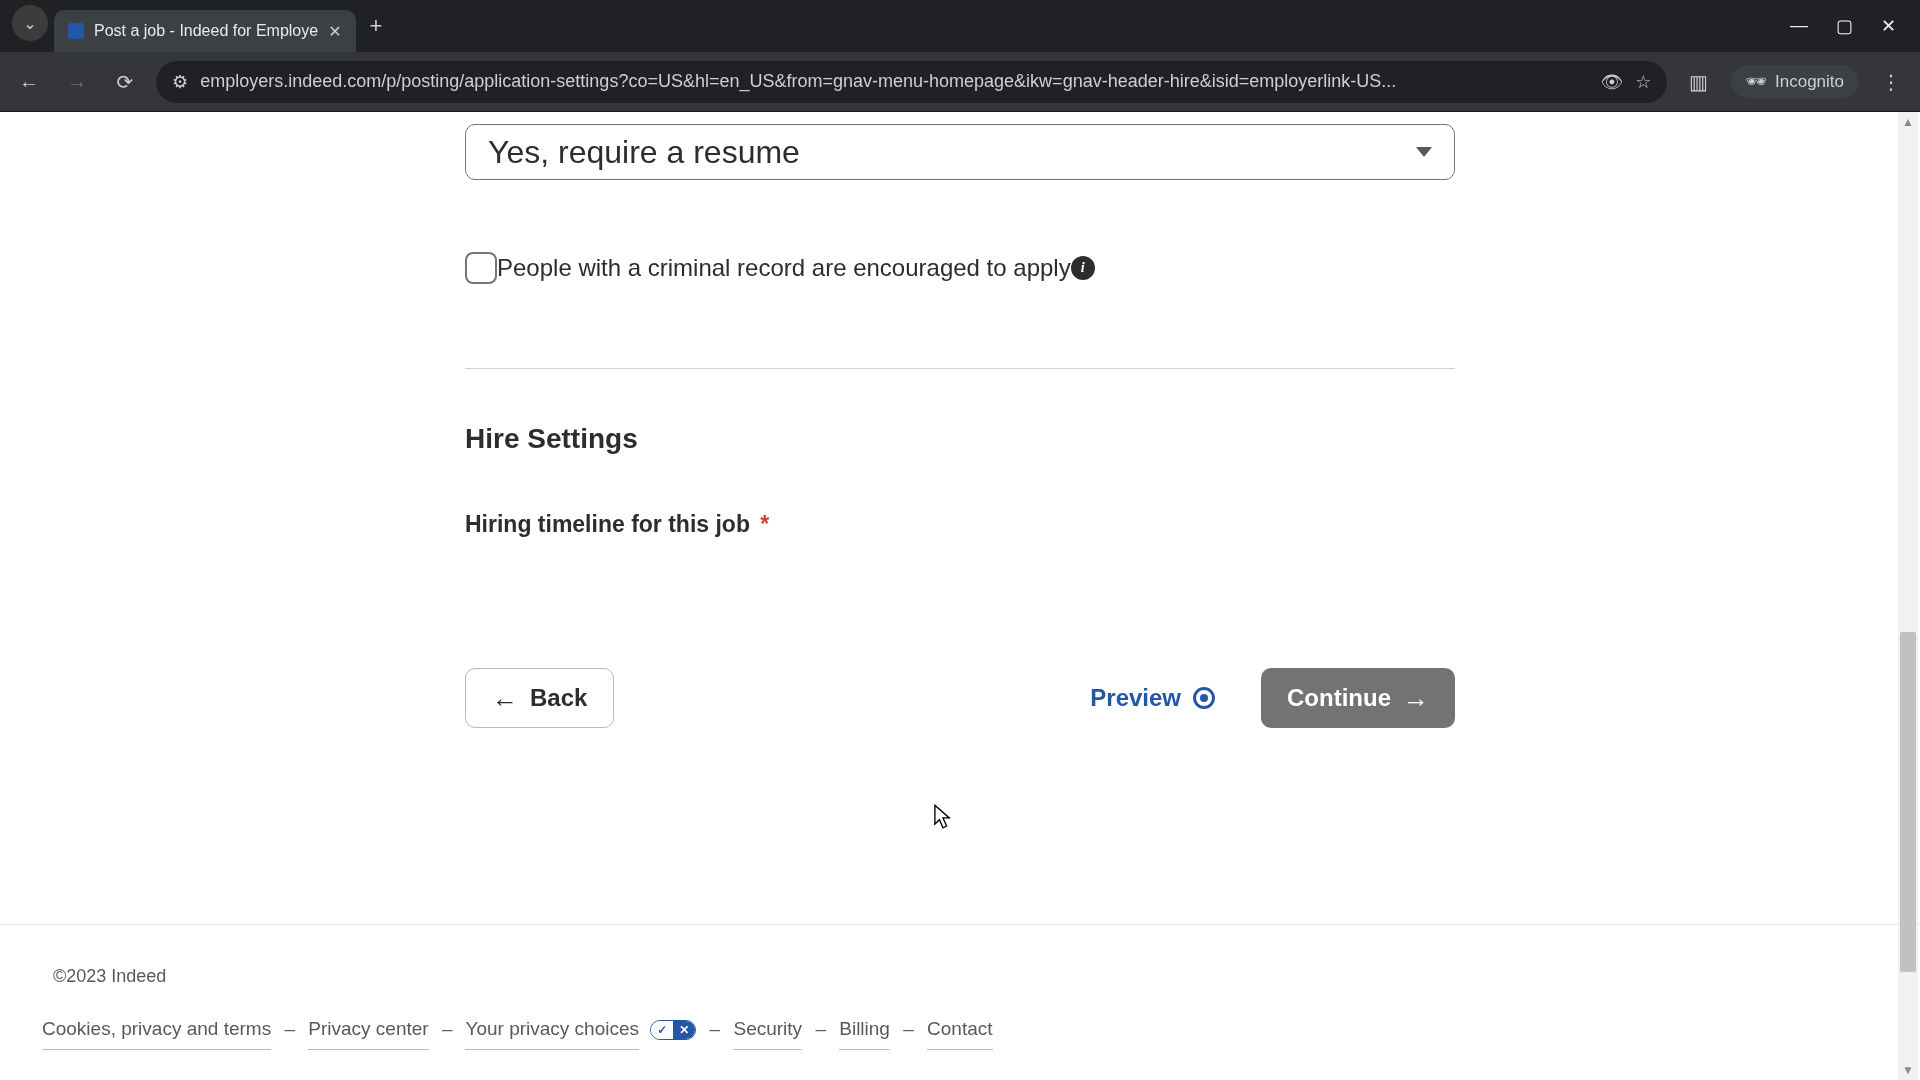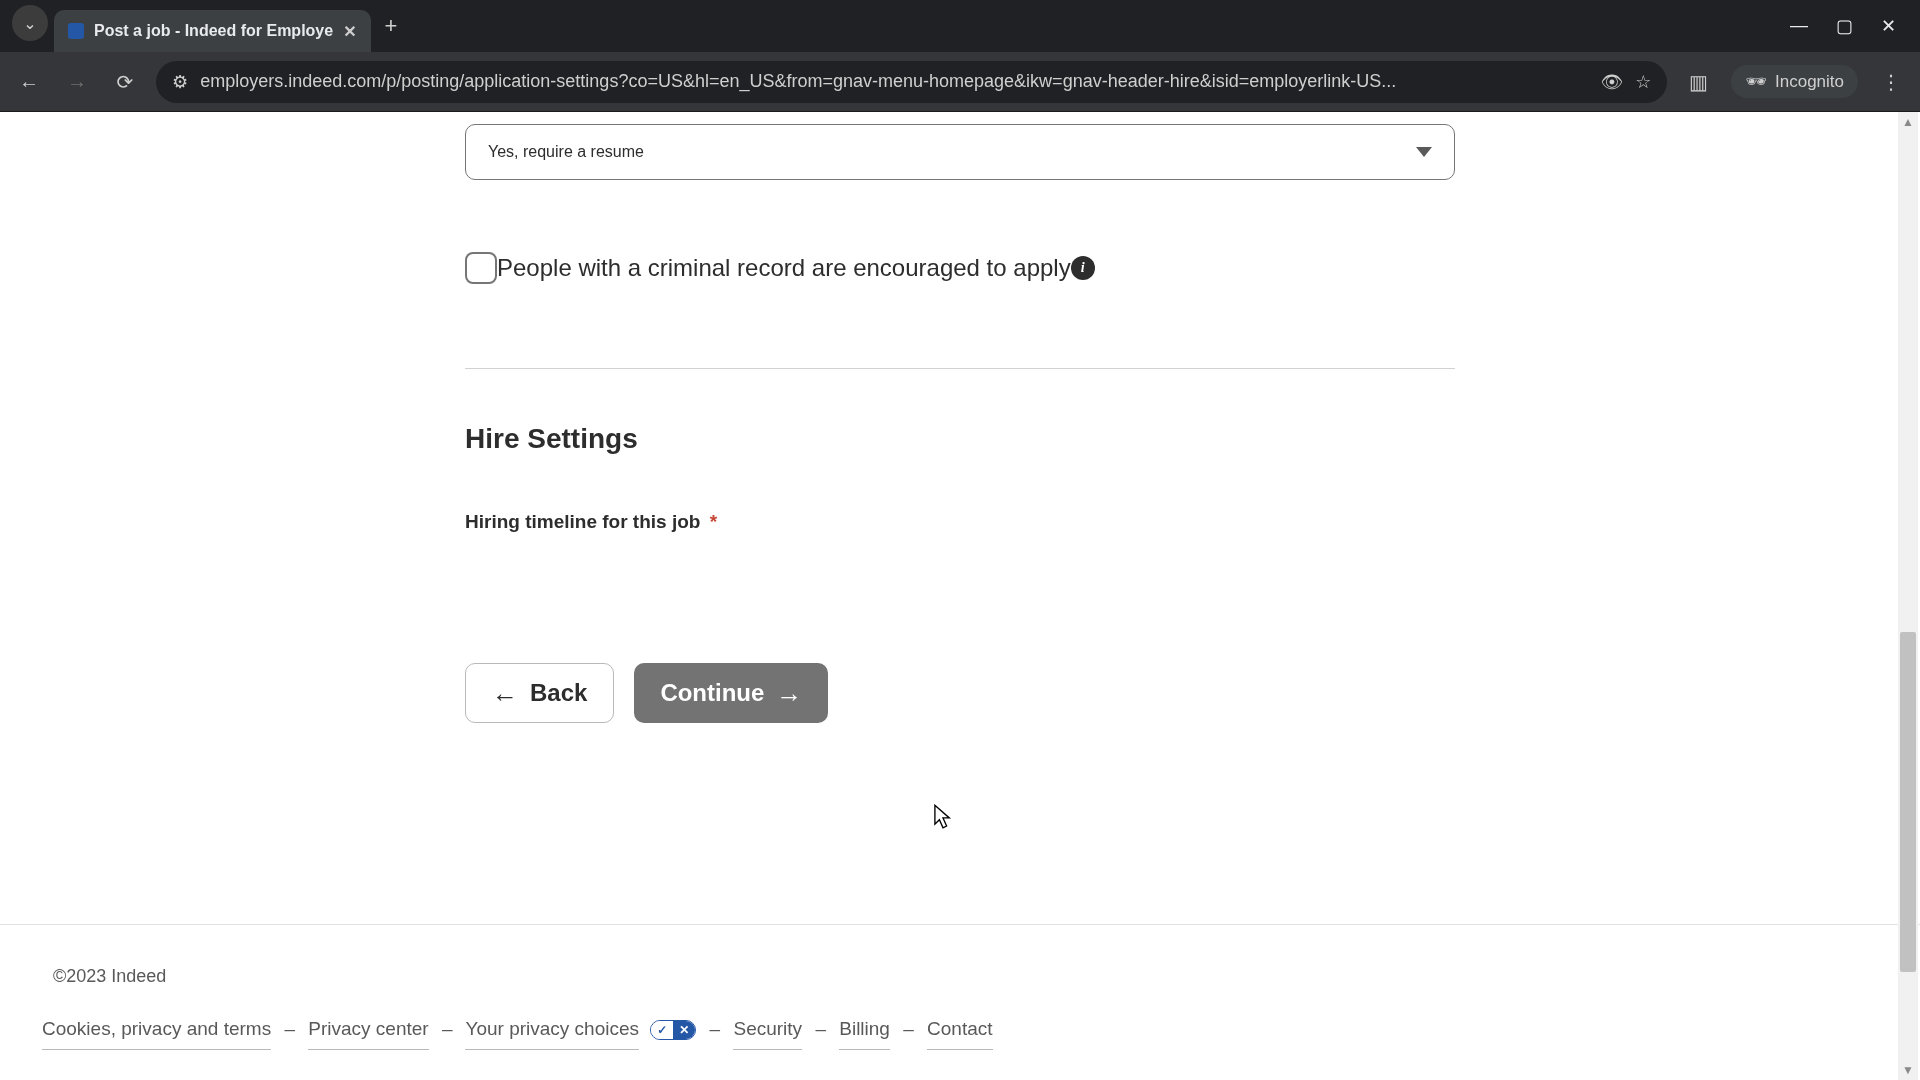--- a/index.html
+++ b/index.html
@@ -2,55 +2,55 @@
 <html><head>
 <meta charset="utf-8">
 <style>
   * { box-sizing: border-box; margin: 0; padding: 0; }
   html, body { width: 1920px; height: 1080px; font-family: Arial, Helvetica, sans-serif; overflow: hidden; background: #fff; }
 
   
   .browser { display: flex; flex-direction: column; width: 100%; height: 100%; }
   .titlebar { background: #202124; height: 52px; display: flex; align-items: flex-end; padding: 0 10px; position: relative; }
   .tab-dropdown { width: 36px; height: 36px; border-radius: 50%; background: #3c3c3c; margin: 0 6px 6px 2px; display:flex; align-items:center; justify-content:center; color:#cfcfcf; align-self:center; }
-  .tab { background: #3c4043; color: #e8eaed; height: 42px; border-radius: 10px 10px 0 0; display:flex; align-items:center; padding: 0 14px; gap: 10px; font-size: 16px; min-width: 300px; font-weight: bold; }
+  .tab { background: #3c4043; color: #e8eaed; height: 42px; border-radius: 10px 10px 0 0; display:flex; align-items:center; padding: 0 14px; gap: 10px; font-size: 16px; min-width: 300px; }
   .tab .favicon { width:16px; height:16px; background:#2557a7; border-radius:3px; }
   .tab .close { color:#cfcfcf; font-size:16px; margin-left:auto; }
   .newtab { color:#cfcfcf; font-size:22px; padding: 0 14px; align-self:center; }
   .win-controls { margin-left:auto; display:flex; gap:28px; color:#e8eaed; align-self:center; padding-right:14px; font-size:18px; }
 
   .toolbar { background: #35363a; height: 60px; display:flex; align-items:center; padding: 0 12px; gap: 14px; border-bottom: 1px solid #1b1b1b; }
   .nav-icon { width: 34px; height:34px; display:flex; align-items:center; justify-content:center; color:#cfcfcf; border-radius:50%; font-size:20px; }
   .nav-icon.dim { color:#6f6f6f; }
   .omnibox { flex:1; background:#202124; border-radius: 24px; height: 42px; display:flex; align-items:center; padding: 0 16px; color:#cfcfcf; gap:12px; font-size:18px; overflow:hidden; }
   .omnibox .url { white-space:nowrap; overflow:hidden; text-overflow:ellipsis; flex:1; }
   .right-cluster { display:flex; align-items:center; gap:16px; color:#cfcfcf; }
   .incognito-chip { background:#3c4043; border-radius:20px; padding:6px 14px; display:flex; align-items:center; gap:8px; font-size:17px; }
 
   
   .viewport { flex:1; position:relative; background:#fff; overflow:hidden; }
   .content { width: 100%; height:100%; padding-top: 0; }
 
   .form-area { width: 990px; margin: 0 auto; padding-top: 0; }
 
-  .select-box { width: 100%; border: 1px solid #767676; border-radius: 10px; height: 62px; display:flex; align-items:center; padding: 0 22px; font-size: 16px; color:#2d2d2d; justify-content:space-between; background:#fff; cursor:pointer; }
+  .select-box { width: 100%; border: 1px solid #767676; border-radius: 10px; height: 62px; display:flex; align-items:center; padding: 0 22px; font-size: 32px; color:#2d2d2d; justify-content:space-between; background:#fff; cursor:pointer; }
   .select-first { border-top-left-radius: 0; border-top-right-radius:0; border-top: 1px solid #767676; margin-top:-2px; height:56px; border-radius: 0 0 10px 10px; }
   .select-first { border-radius:10px; } 
 
   .chevron { width:0; height:0; border-left:8px solid transparent; border-right:8px solid transparent; border-top:10px solid #595959; }
 
   .checkbox-row { display:flex; align-items:center; gap:0; margin-top: 72px; }
   .checkbox { width:32px; height:32px; border:2px solid #767676; border-radius:8px; background:#fff; }
   .checkbox-label { font-size:24px; color:#2d2d2d; }
   .info-dot { width:24px; height:24px; border-radius:50%; background:#2d2d2d; color:#fff; display:flex; align-items:center; justify-content:center; font-size:14px; font-weight:bold; font-family: Georgia, serif; font-style: italic; }
 
   .divider { border:0; border-top:1px solid #d4d2d0; margin: 84px 0 54px 0; }
 
   .section-title { font-size:28px; font-weight:700; color:#2d2d2d; margin-bottom: 56px; }
-  .field-label { font-size:19px; font-weight:700; color:#2d2d2d; margin-bottom: 14px; margin-top: 7px; }
+  .field-label { font-size:23px; font-weight:700; color:#2d2d2d; margin-bottom: 14px; margin-top: 7px; }
   .req { color:#c74634; margin-left:4px; }
 
   .button-row { display:flex; align-items:center; margin-top: 130px; gap: 20px; }
   .btn { height:60px; border-radius:10px; display:flex; align-items:center; gap:12px; font-size:24px; font-weight:700; cursor:pointer; padding: 0 26px; }
   .btn-back { border:1px solid #b9b9b9; background:#fff; color:#2d2d2d; }
   .btn-preview { color:#2557a7; background:transparent; border:none; margin-left:auto; }
   .eye { width:22px; height:22px; border:3px solid #2557a7; border-radius:50%; position:relative; }
   .eye::after { content:""; position:absolute; width:8px; height:8px; background:#2557a7; border-radius:50%; top:50%; left:50%; transform:translate(-50%,-50%); }
   .btn-continue { background:#737373; color:#fff; border:none; }
   .arrow-left { font-size:26px; line-height:1; }
@@ -141,20 +141,24 @@
           <span>Hiring timeline for this job</span>
           <span class="req">*</span>
         </div>
 
 
         <div class="button-row">
           <button class="btn btn-back">
             <span class="arrow-left">←</span>
             <span>Back</span>
           </button>
+          <button class="btn btn-preview">
+            <span>Preview</span>
+            <span class="eye"></span>
+          </button>
           <button class="btn btn-continue">
             <span>Continue</span>
             <span class="arrow-right">→</span>
           </button>
         </div>
 
       </div>
     </div>
 
     <div class="page-divider-full"></div>

